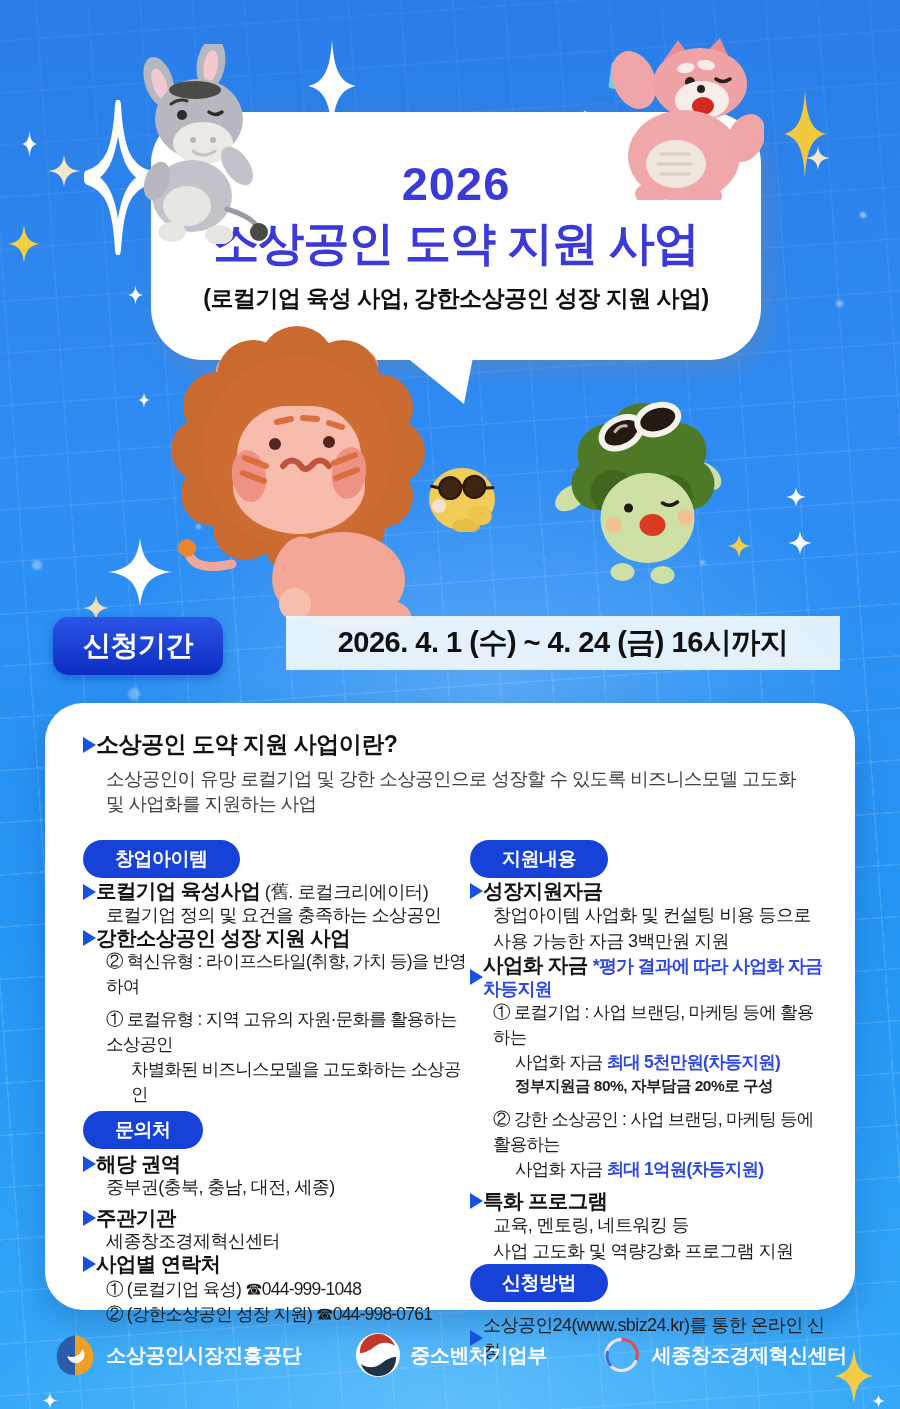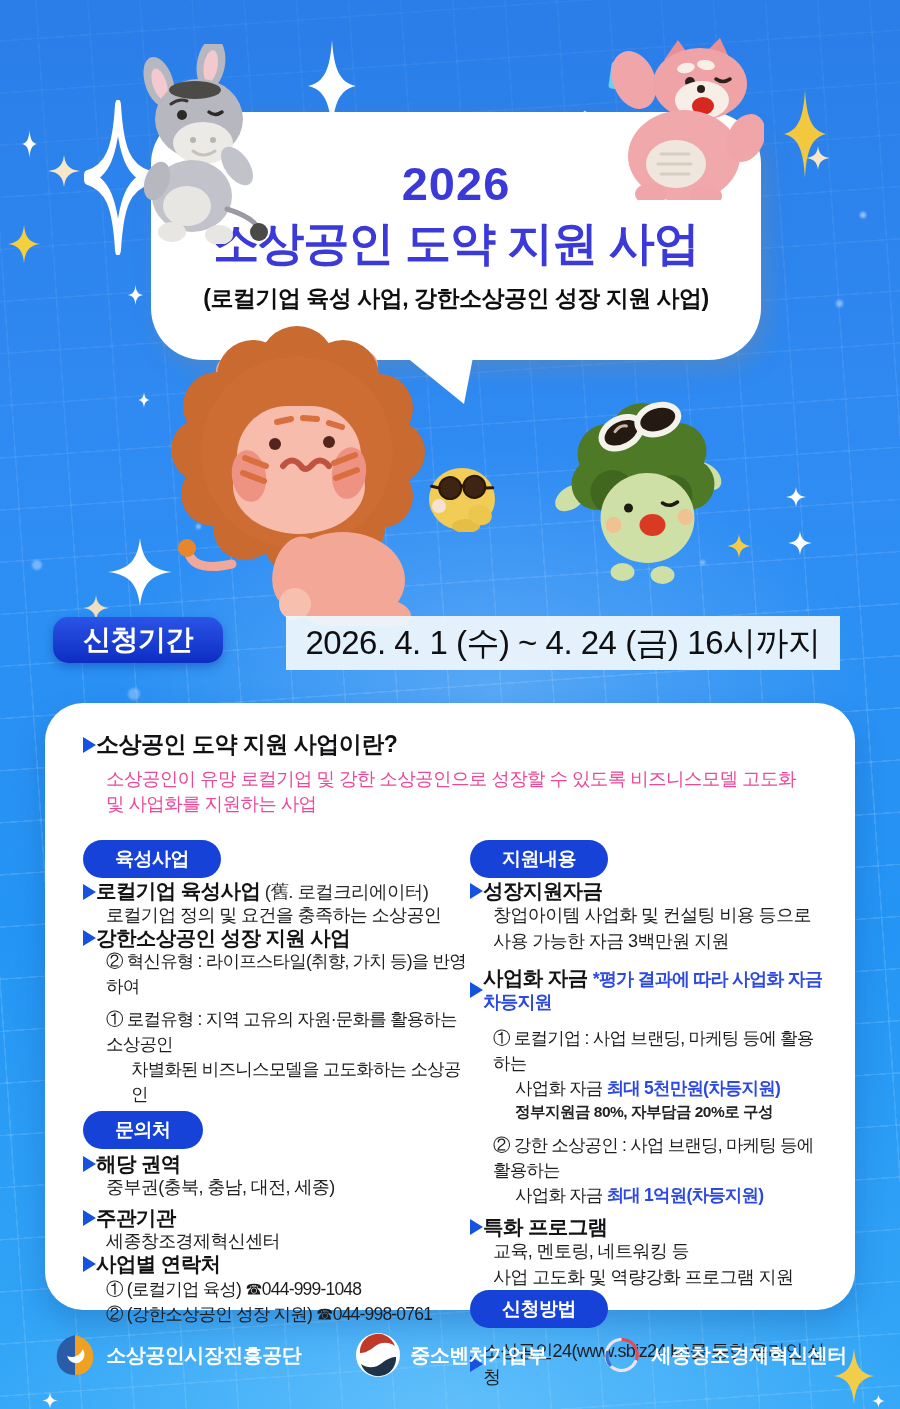--- a/index.html
+++ b/index.html
@@ -25,39 +25,39 @@
     position:absolute;left:151px;top:112px;width:610px;height:248px;
     background:#fff;border-radius:52px;z-index:2;
     box-shadow:7px 10px 22px rgba(110,135,165,.45);
     text-align:center;padding-top:48px;box-sizing:border-box;}
   .bubble-tail{position:absolute;left:398px;top:352px;z-index:2;}
   .title-year{font-size:47px;font-weight:800;color:#3b3ad8;letter-spacing:1px;line-height:1.0;}
   .title-main{font-size:46px;font-weight:800;color:#3b3ad8;letter-spacing:-1px;margin-top:12px;line-height:1.05;}
   .title-sub{font-size:23px;font-weight:700;color:#0e0e10;margin-top:16px;letter-spacing:-0.5px;}
   .mascot{position:absolute;z-index:3;}
   .period-badge{
-    position:absolute;left:53px;top:617px;width:170px;height:46px;z-index:4;
+    position:absolute;left:53px;top:617px;width:170px;height:58px;z-index:4;
     background:linear-gradient(180deg,#2b54e6,#0d2dc2);border-radius:15px;
     display:flex;align-items:center;justify-content:center;
     color:#fff;font-size:28px;font-weight:800;letter-spacing:-0.5px;
     box-shadow:0 4px 10px rgba(10,40,140,.35);}
   .period-value{
     position:absolute;left:286px;top:616px;width:554px;height:54px;z-index:4;
     background:rgba(236,245,252,.95);
     display:flex;align-items:center;justify-content:center;
-    color:#101012;font-size:33px;font-weight:400;letter-spacing:-0.5px;}
+    color:#101012;font-size:29px;font-weight:700;letter-spacing:-0.5px;}
   .card{
     position:absolute;left:45px;top:703px;width:810px;height:607px;z-index:4;
     background:#fff;border-radius:38px;box-sizing:border-box;
     box-shadow:0 14px 30px rgba(10,60,130,.25);}
   .intro{padding:26px 38px 0 38px;}
   .sec-head{display:flex;align-items:center;}
   .tri{width:0;height:0;border-left:13px solid #1552e0;border-top:8px solid transparent;border-bottom:8px solid transparent;flex:none;}
   .intro-title{font-size:23px;font-weight:800;color:#121214;letter-spacing:-0.5px;}
-  .intro-body{font-size:18.5px;color:#ec4899;padding-left:23px;margin-top:6px;letter-spacing:-0.6px;}
+  .intro-body{font-size:18.5px;color:#404040;padding-left:23px;margin-top:6px;letter-spacing:-0.6px;}
   .columns{display:flex;padding:0 30px 0 38px;margin-top:24px;}
   .col-left{width:387px;flex:none;}
   .col-right{flex:1;}
   .pill{
     display:inline-flex;align-items:center;justify-content:center;
     height:38px;padding:0 32px;border-radius:999px;background:#1742d8;
     color:#fff;font-size:19px;font-weight:800;letter-spacing:-0.5px;}
   .sec{margin:0;}
   .sec-title{font-size:20.5px;font-weight:800;color:#131315;letter-spacing:-0.6px;line-height:22px;}
   .sec-title .suffix{font-weight:500;font-size:18.5px;color:#2a2a2c;}
@@ -65,21 +65,21 @@
   .nline{font-size:17.5px;color:#1d1d1f;padding-left:23px;line-height:25px;letter-spacing:-0.8px;}
   .nline.indent2{padding-left:48px;}
   .rline{font-size:18px;color:#1d1d1f;padding-left:23px;line-height:26px;letter-spacing:-0.6px;}
   .note-blue{color:#2e49e0;font-weight:700;font-size:18px;letter-spacing:-0.8px;}
   .hl{color:#2e49e0;font-weight:800;}
   .small-line{font-size:15.5px;font-weight:700;color:#222;padding-left:45px;line-height:22px;letter-spacing:-0.5px;}
   .hl-line{padding-left:45px;}
   .footer{position:absolute;left:0;top:1332px;width:900px;display:flex;justify-content:center;align-items:center;gap:54px;z-index:4;}
   .logo-item{display:flex;align-items:center;gap:9px;}
   .logo-label{color:#fff;font-size:20px;font-weight:700;letter-spacing:-0.5px;}
-  .mt2{margin-top:2px;} .mt3{margin-top:13px;} .mt4{margin-top:4px;} .mt6{margin-top:0;}
+  .mt2{margin-top:2px;} .mt3{margin-top:0;} .mt4{margin-top:4px;} .mt6{margin-top:0;}
   .mt8{margin-top:8px;} .mt10{margin-top:10px;} .mt12{margin-top:0;}
 </style>
 </head>
 <body>
 
 <div class="poster">
 
   <div class="glow1"></div>
   <div class="grid-overlay"></div>
   <div class="glow2"></div>
@@ -297,21 +297,21 @@
       <div class="sec-head">
         <span class="tri"></span>
         <span class="intro-title">소상공인 도약 지원 사업이란?</span>
       </div>
       <div class="intro-body">소상공인이 유망 로컬기업 및 강한 소상공인으로 성장할 수 있도록 비즈니스모델 고도화 및 사업화를 지원하는 사업</div>
     </div>
 
     <div class="columns">
 
       <div class="col-left">
-        <span class="pill">육성사업</span>
+        <span class="pill">창업아이템</span>
 
         <div class="sec mt2">
           <div class="sec-head">
             <span class="tri"></span>
             <span class="sec-title"><span>로컬기업 육성사업</span><span class="suffix"> (舊. 로컬크리에이터)</span></span>
           </div>
           <div class="line">로컬기업 정의 및 요건을 충족하는 소상공인</div>
         </div>
 
         <div class="sec mt6">

